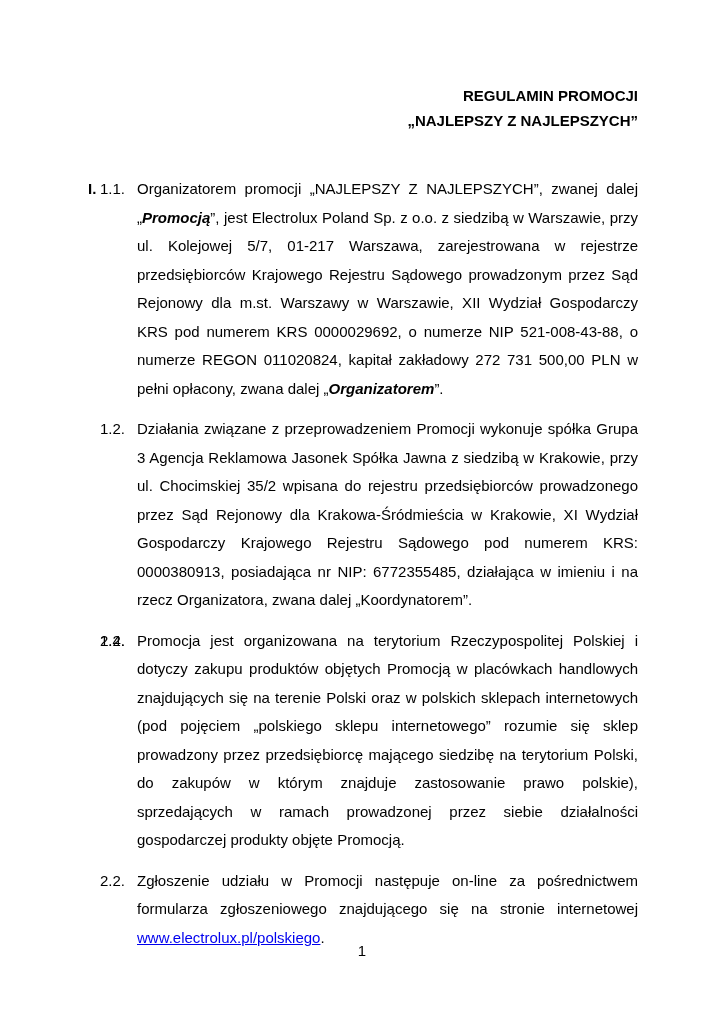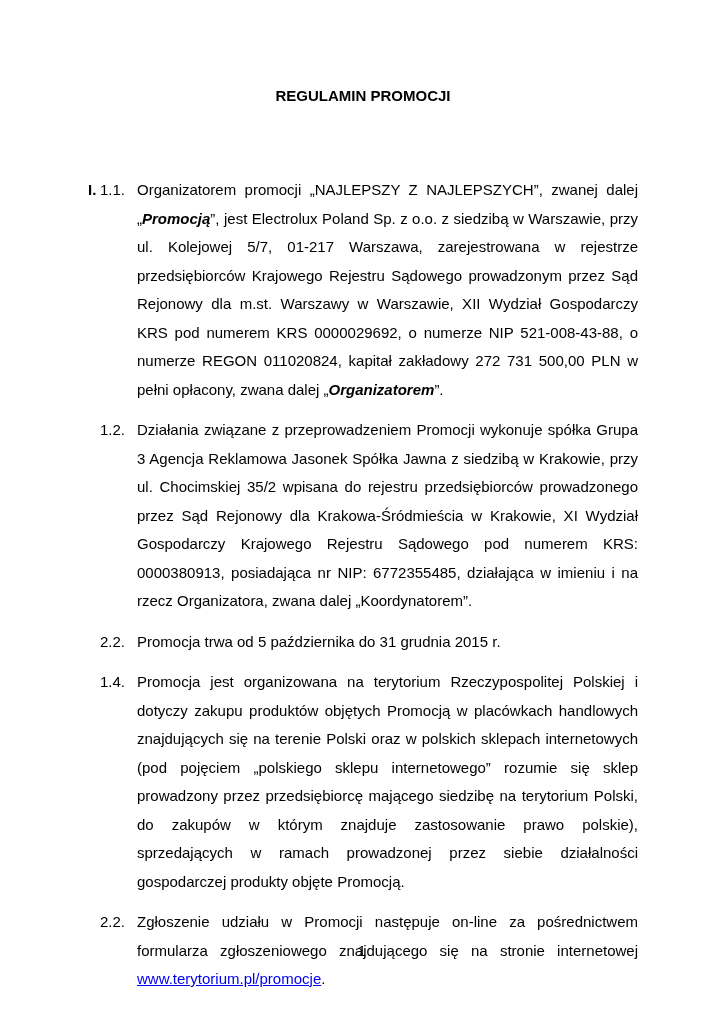--- a/index.html
+++ b/index.html
@@ -18,24 +18,24 @@
     font-size: 15px;
     overflow: hidden;
   }
   .content {
     position: absolute;
     left: 88px;
     top: 83px;
     width: 550px;
   }
   .title-block {
-    text-align: center;
+    text-align: right;
     font-weight: bold;
     line-height: 25px;
-    margin-bottom: 68px;
+    margin-bottom: 42px;
   }
   .heading {
     position: relative;
     padding-left: 42px;
     font-weight: bold;
     line-height: 28.5px;
   }
   .heading .num {
     position: absolute;
     left: 0;
@@ -73,30 +73,31 @@
   }
 </style>
 </head>
 <body>
 
 <div class="page">
   <div class="content">
 
     <div class="title-block">
       <div>REGULAMIN PROMOCJI</div>
+      <div>„NAJLEPSZY Z NAJLEPSZYCH”</div>
     </div>
 
     <div class="heading"><span class="num">I.</span></div>
 
     <div class="para"><span class="num">1.1.</span><span>Organizatorem promocji „NAJLEPSZY Z NAJLEPSZYCH”, zwanej dalej „</span><span class="bold">Promocją</span><span>”, jest Electrolux Poland Sp. z o.o. z siedzibą w Warszawie, przy ul. Kolejowej 5/7, 01-217 Warszawa, zarejestrowana w rejestrze przedsiębiorców Krajowego Rejestru Sądowego prowadzonym przez Sąd Rejonowy dla m.st. Warszawy w Warszawie, XII Wydział Gospodarczy KRS pod numerem KRS 0000029692, o numerze NIP 521-008-43-88, o numerze REGON 011020824, kapitał zakładowy 272 731 500,00 PLN w pełni opłacony, zwana dalej „</span><span class="bold">Organizatorem</span><span>”.</span></div>
 
     <div class="para"><span class="num">1.2.</span><span>Działania związane z przeprowadzeniem Promocji wykonuje spółka Grupa 3 Agencja Reklamowa Jasonek Spółka Jawna z siedzibą w Krakowie, przy ul. Chocimskiej 35/2 wpisana do rejestru przedsiębiorców prowadzonego przez Sąd Rejonowy dla Krakowa-Śródmieścia w Krakowie, XI Wydział Gospodarczy Krajowego Rejestru Sądowego pod numerem KRS: 0000380913, posiadająca nr NIP: 6772355485, działająca w imieniu i na rzecz Organizatora, zwana dalej „Koordynatorem”.</span></div>
 
-    <div class="para"><span class="num">2.2.</span><span>Promocja trwa od 5 października do 31 grudnia 2015 r.</span></div>
+    <div class="para"><span class="num">2.2.</span></div>
 
     <div class="para"><span class="num">1.4.</span><span>Promocja jest organizowana na terytorium Rzeczypospolitej Polskiej i dotyczy zakupu produktów objętych Promocją w placówkach handlowych znajdujących się na terenie Polski oraz w polskich sklepach internetowych (pod pojęciem „polskiego sklepu internetowego” rozumie się sklep prowadzony przez przedsiębiorcę mającego siedzibę na terytorium Polski, do zakupów w którym znajduje zastosowanie prawo polskie), sprzedających w ramach prowadzonej przez siebie działalności gospodarczej produkty objęte Promocją.</span></div>
 
-    <div class="para"><span class="num">2.2.</span><span>Zgłoszenie udziału w Promocji następuje on-line za pośrednictwem formularza zgłoszeniowego znajdującego się na stronie internetowej </span><a class="link">www.terytorium.pl/promocje</a><span>.</span></div>
+    <div class="para"><span class="num">2.2.</span><span>Zgłoszenie udziału w Promocji następuje on-line za pośrednictwem formularza zgłoszeniowego znajdującego się na stronie internetowej </span><a class="link">www.electrolux.pl/polskiego</a><span>.</span></div>
 
   </div>
 
   <div class="page-number">1</div>
 </div>
 
 </body></html>

